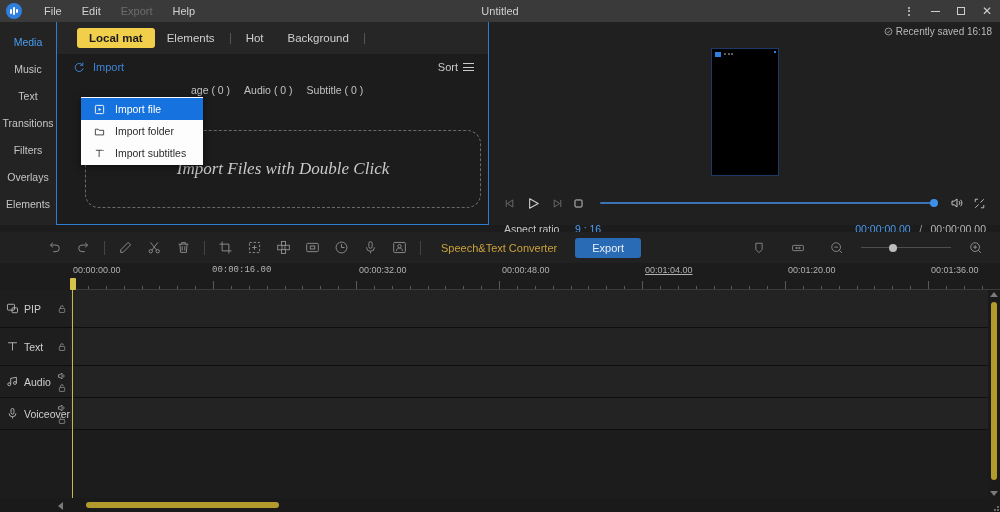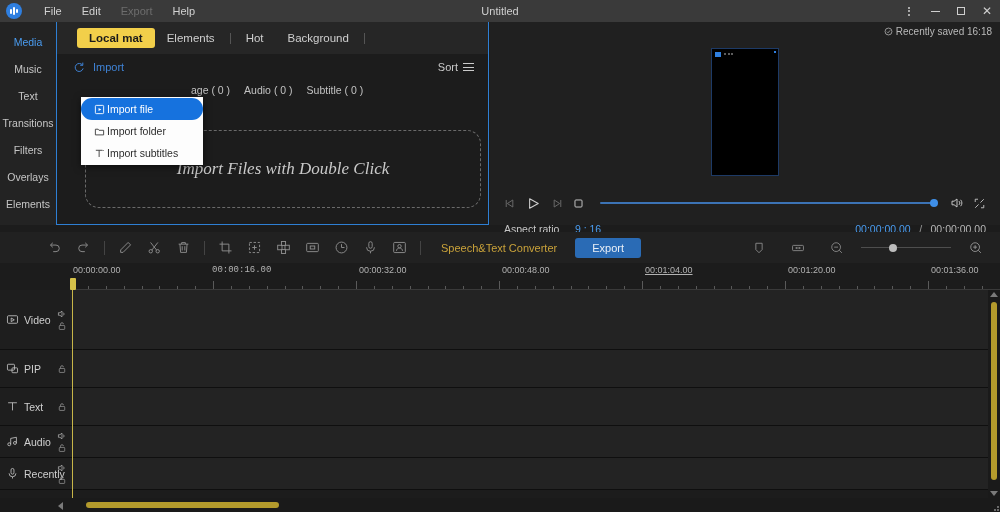--- a/index.html
+++ b/index.html
@@ -105,22 +105,22 @@
     font-size: 17px; font-style: italic; color: #c9c9c9; font-family: "Liberation Serif", serif;
   }
 
   
   .dropdown {
     position: absolute; left: 81px; top: 97px; width: 122px;
     background: #fdfdfd; box-shadow: 0 2px 7px rgba(0,0,0,.55); z-index: 40;
     padding: 1px 0;
   }
   .dd-item {
-    height: 22px; display: flex; align-items: center; gap: 2px; padding-left: 12px;
-    font-size: 10.5px; color: #2c2c2c; cursor: default; border-radius: 11px;
+    height: 22px; display: flex; align-items: center; gap: 10px; padding-left: 12px;
+    font-size: 10.5px; color: #2c2c2c; cursor: default;
   }
   .dd-item.sel { background: #1672de; color: #fff; }
   .dd-ico { width: 12px; display: flex; align-items: center; justify-content: center; }
 
   
   .preview {
     position: absolute; left: 490px; top: 22px; width: 510px; height: 203px; background: #202020;
   }
   .saved {
     position: absolute; right: 8px; top: 4px; display: flex; align-items: center; gap: 3px;
@@ -621,46 +621,20 @@
         <div class="tick minor" style="left: 893.75px;"></div>
         <div class="tick minor" style="left: 911.625px;"></div>
         <div class="tick minor" style="left: 929.5px;"></div>
       </div>
     <div class="ruler-base"></div>
     <div class="playhead-cap"></div>
   </div>
   <div class="playhead-line"></div>
 
   <div class="tracks" id="tracksWrap">
-      <div class="track" style="height: 60px;">
-        <div class="track-head">
-          <span style="display: flex;">
-            <svg width="13" height="13" viewBox="0 0 16 16" fill="none" stroke="#c9c9c9" stroke-width="1">
-              <rect x="1.8" y="3.4" width="12.4" height="9.2" rx="1.2"></rect>
-              <path d="M6.4 6.2l3.8 2.2-3.8 2.2z"></path>
-            </svg>
-          </span>
-          <span class="th-label">Video</span>
-          <span class="th-icons">
-            <span style="display: flex;">
-              <svg width="10" height="10" viewBox="0 0 14 14" fill="none" stroke="#b9b9b9" stroke-width="1">
-                <path d="M2 5.2h2.1L7 3v8L4.1 8.8H2z"></path>
-                <path d="M9 5.1a2.6 2.6 0 0 1 0 3.8"></path>
-              </svg>
-            </span>
-            <span style="display: flex;">
-              <svg width="10" height="10" viewBox="0 0 14 14" fill="none" stroke="#9d9d9d" stroke-width="1">
-                <rect x="3.2" y="6.2" width="7.6" height="5.6" rx="1"></rect>
-                <path d="M5 6.2V4.4a2 2 0 0 1 4 0"></path>
-              </svg>
-            </span>
-          </span>
-        </div>
-        <div class="track-body"></div>
-      </div>
       <div class="track" style="height: 38px;">
         <div class="track-head">
           <span style="display: flex;">
             <svg width="13" height="13" viewBox="0 0 16 16" fill="none" stroke="#c9c9c9" stroke-width="1">
               <rect x="1.8" y="2.8" width="8.6" height="7.2" rx="1"></rect>
               <rect x="7.4" y="7.2" width="6.8" height="6" rx="1"></rect>
             </svg>
           </span>
           <span class="th-label">PIP</span>
           <span class="th-icons">
@@ -721,21 +695,21 @@
         <div class="track-body"></div>
       </div>
       <div class="track" style="height: 32px;">
         <div class="track-head">
           <span style="display: flex;">
             <svg width="13" height="13" viewBox="0 0 16 16" fill="none" stroke="#c9c9c9" stroke-width="1">
               <rect x="6.2" y="1.8" width="3.6" height="7" rx="1.8"></rect>
               <path d="M3.8 7.8a4.2 4.2 0 0 0 8.4 0M8 12v2.2"></path>
             </svg>
           </span>
-          <span class="th-label">Recently</span>
+          <span class="th-label">Voiceover</span>
           <span class="th-icons">
             <span style="display: flex;">
               <svg width="10" height="10" viewBox="0 0 14 14" fill="none" stroke="#b9b9b9" stroke-width="1">
                 <path d="M2 5.2h2.1L7 3v8L4.1 8.8H2z"></path>
                 <path d="M9 5.1a2.6 2.6 0 0 1 0 3.8"></path>
               </svg>
             </span>
             <span style="display: flex;">
               <svg width="10" height="10" viewBox="0 0 14 14" fill="none" stroke="#9d9d9d" stroke-width="1">
                 <rect x="3.2" y="6.2" width="7.6" height="5.6" rx="1"></rect>

